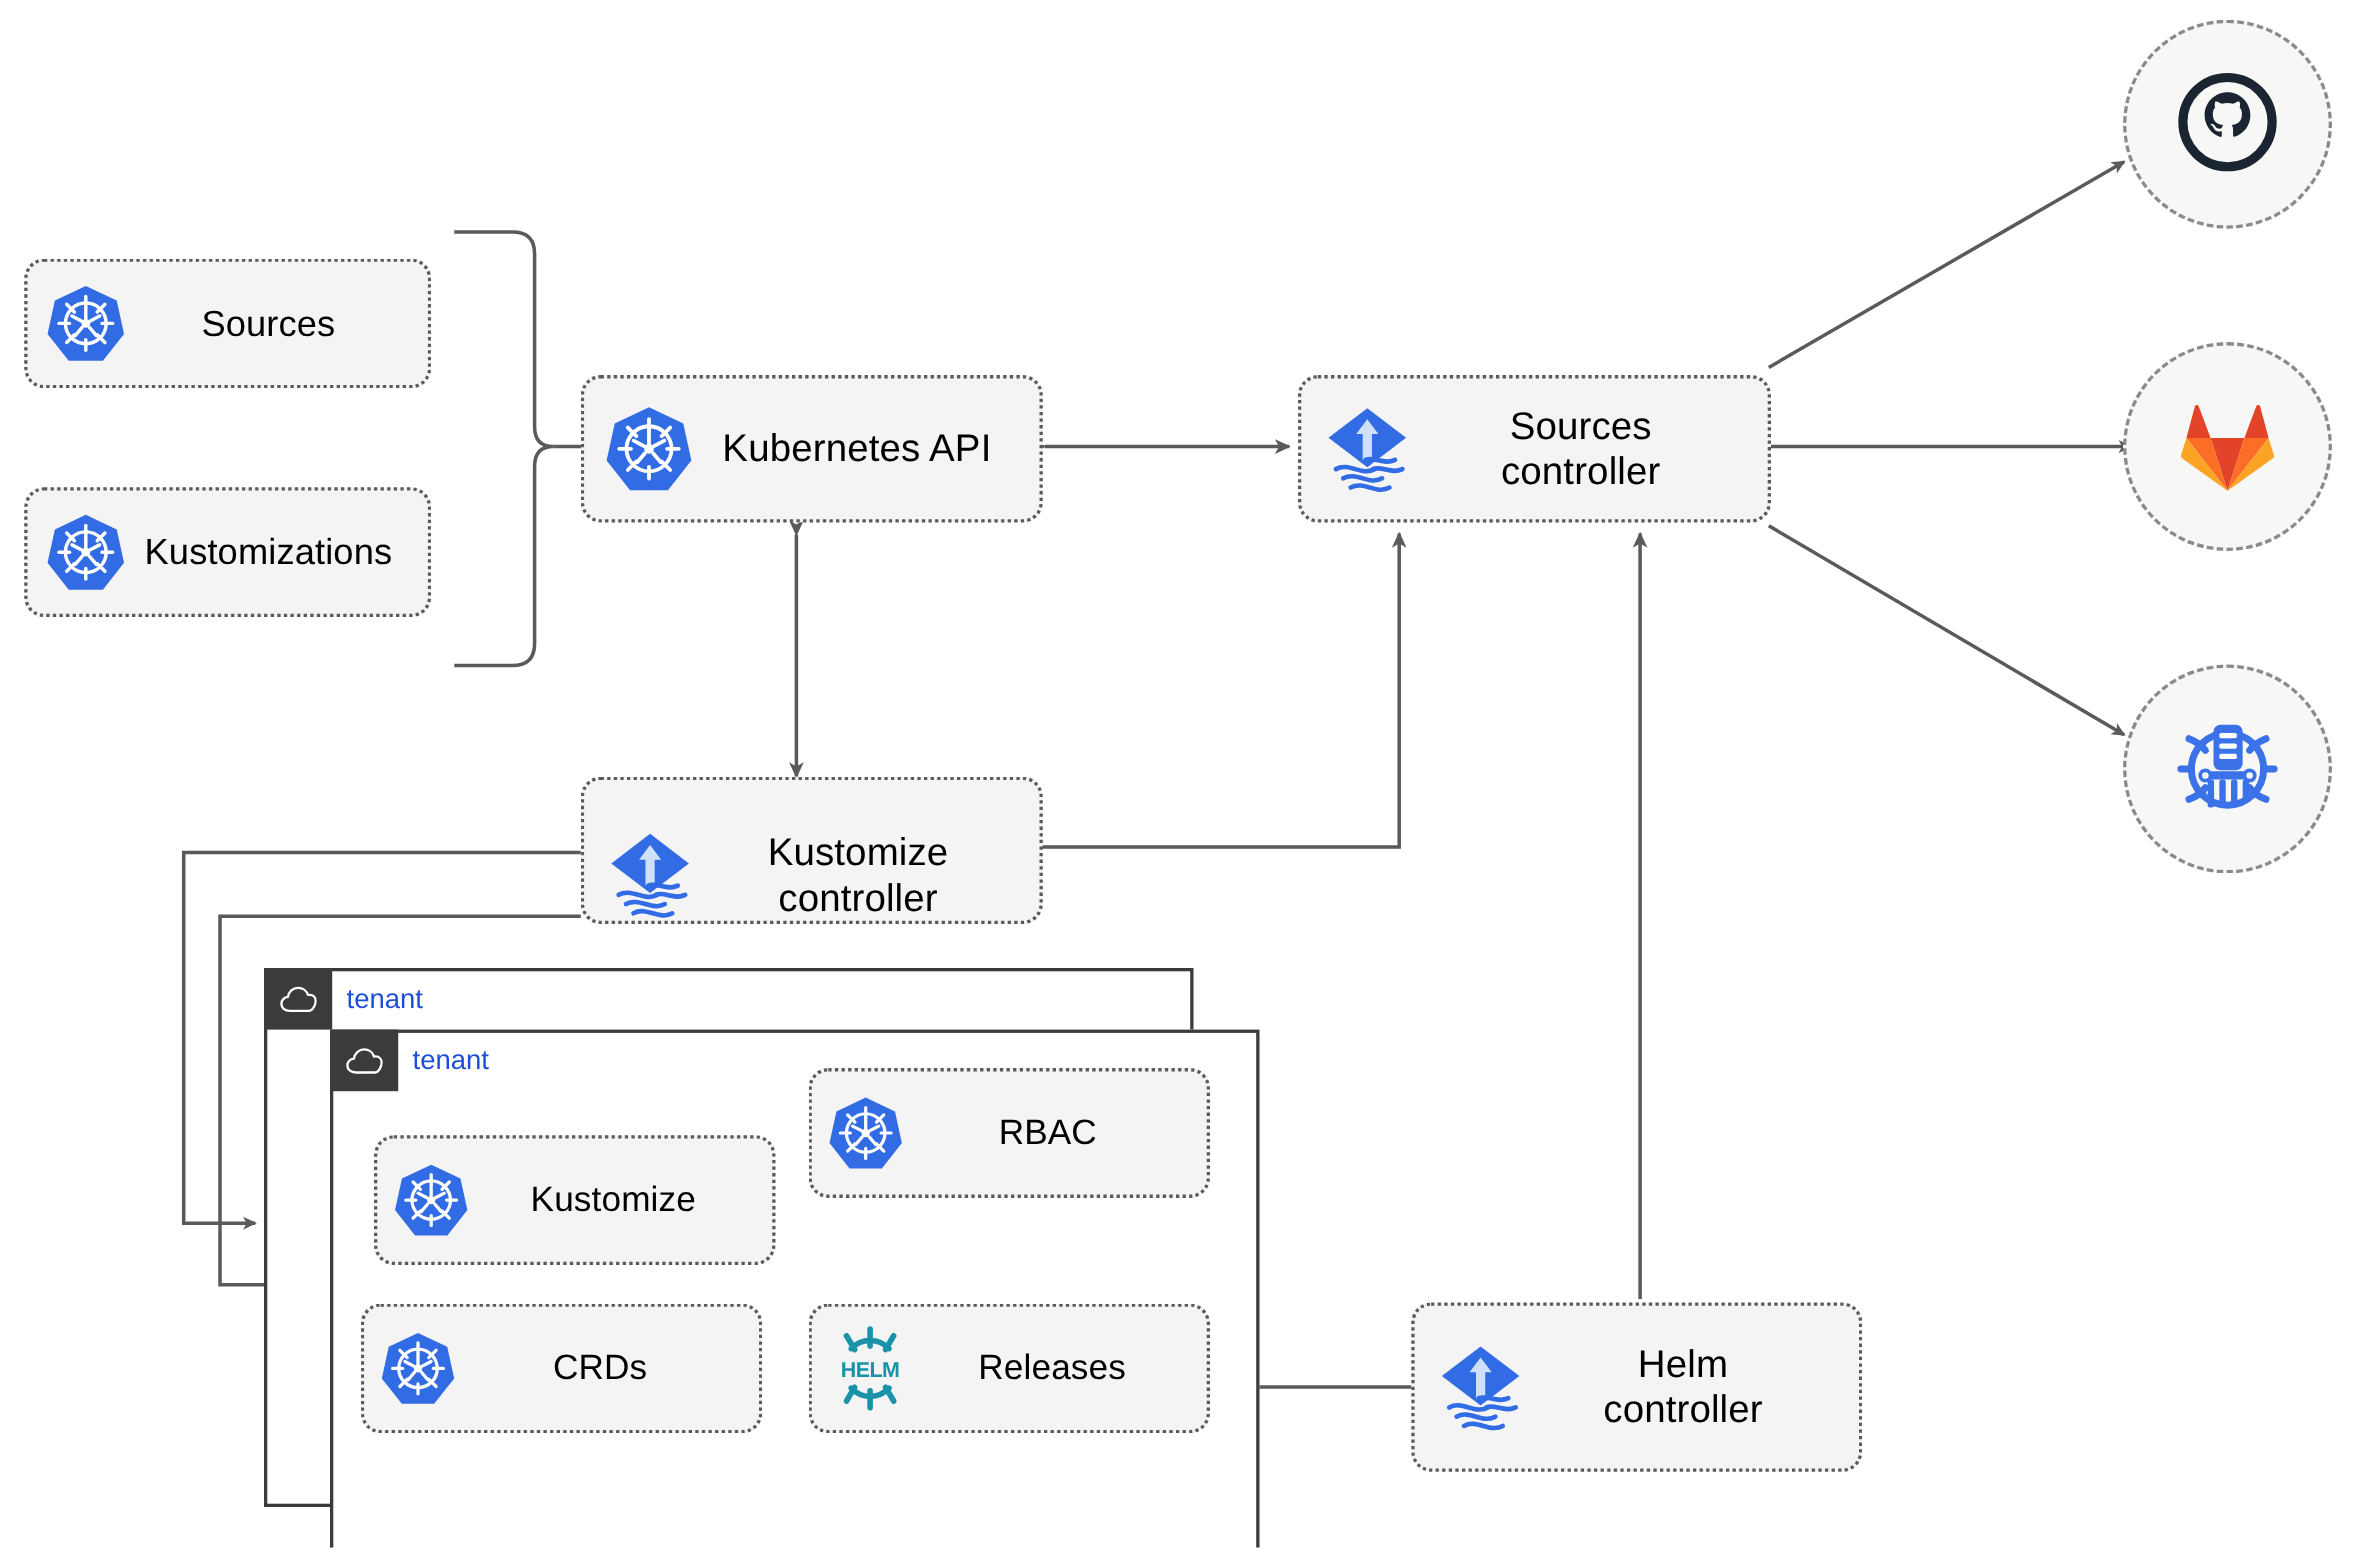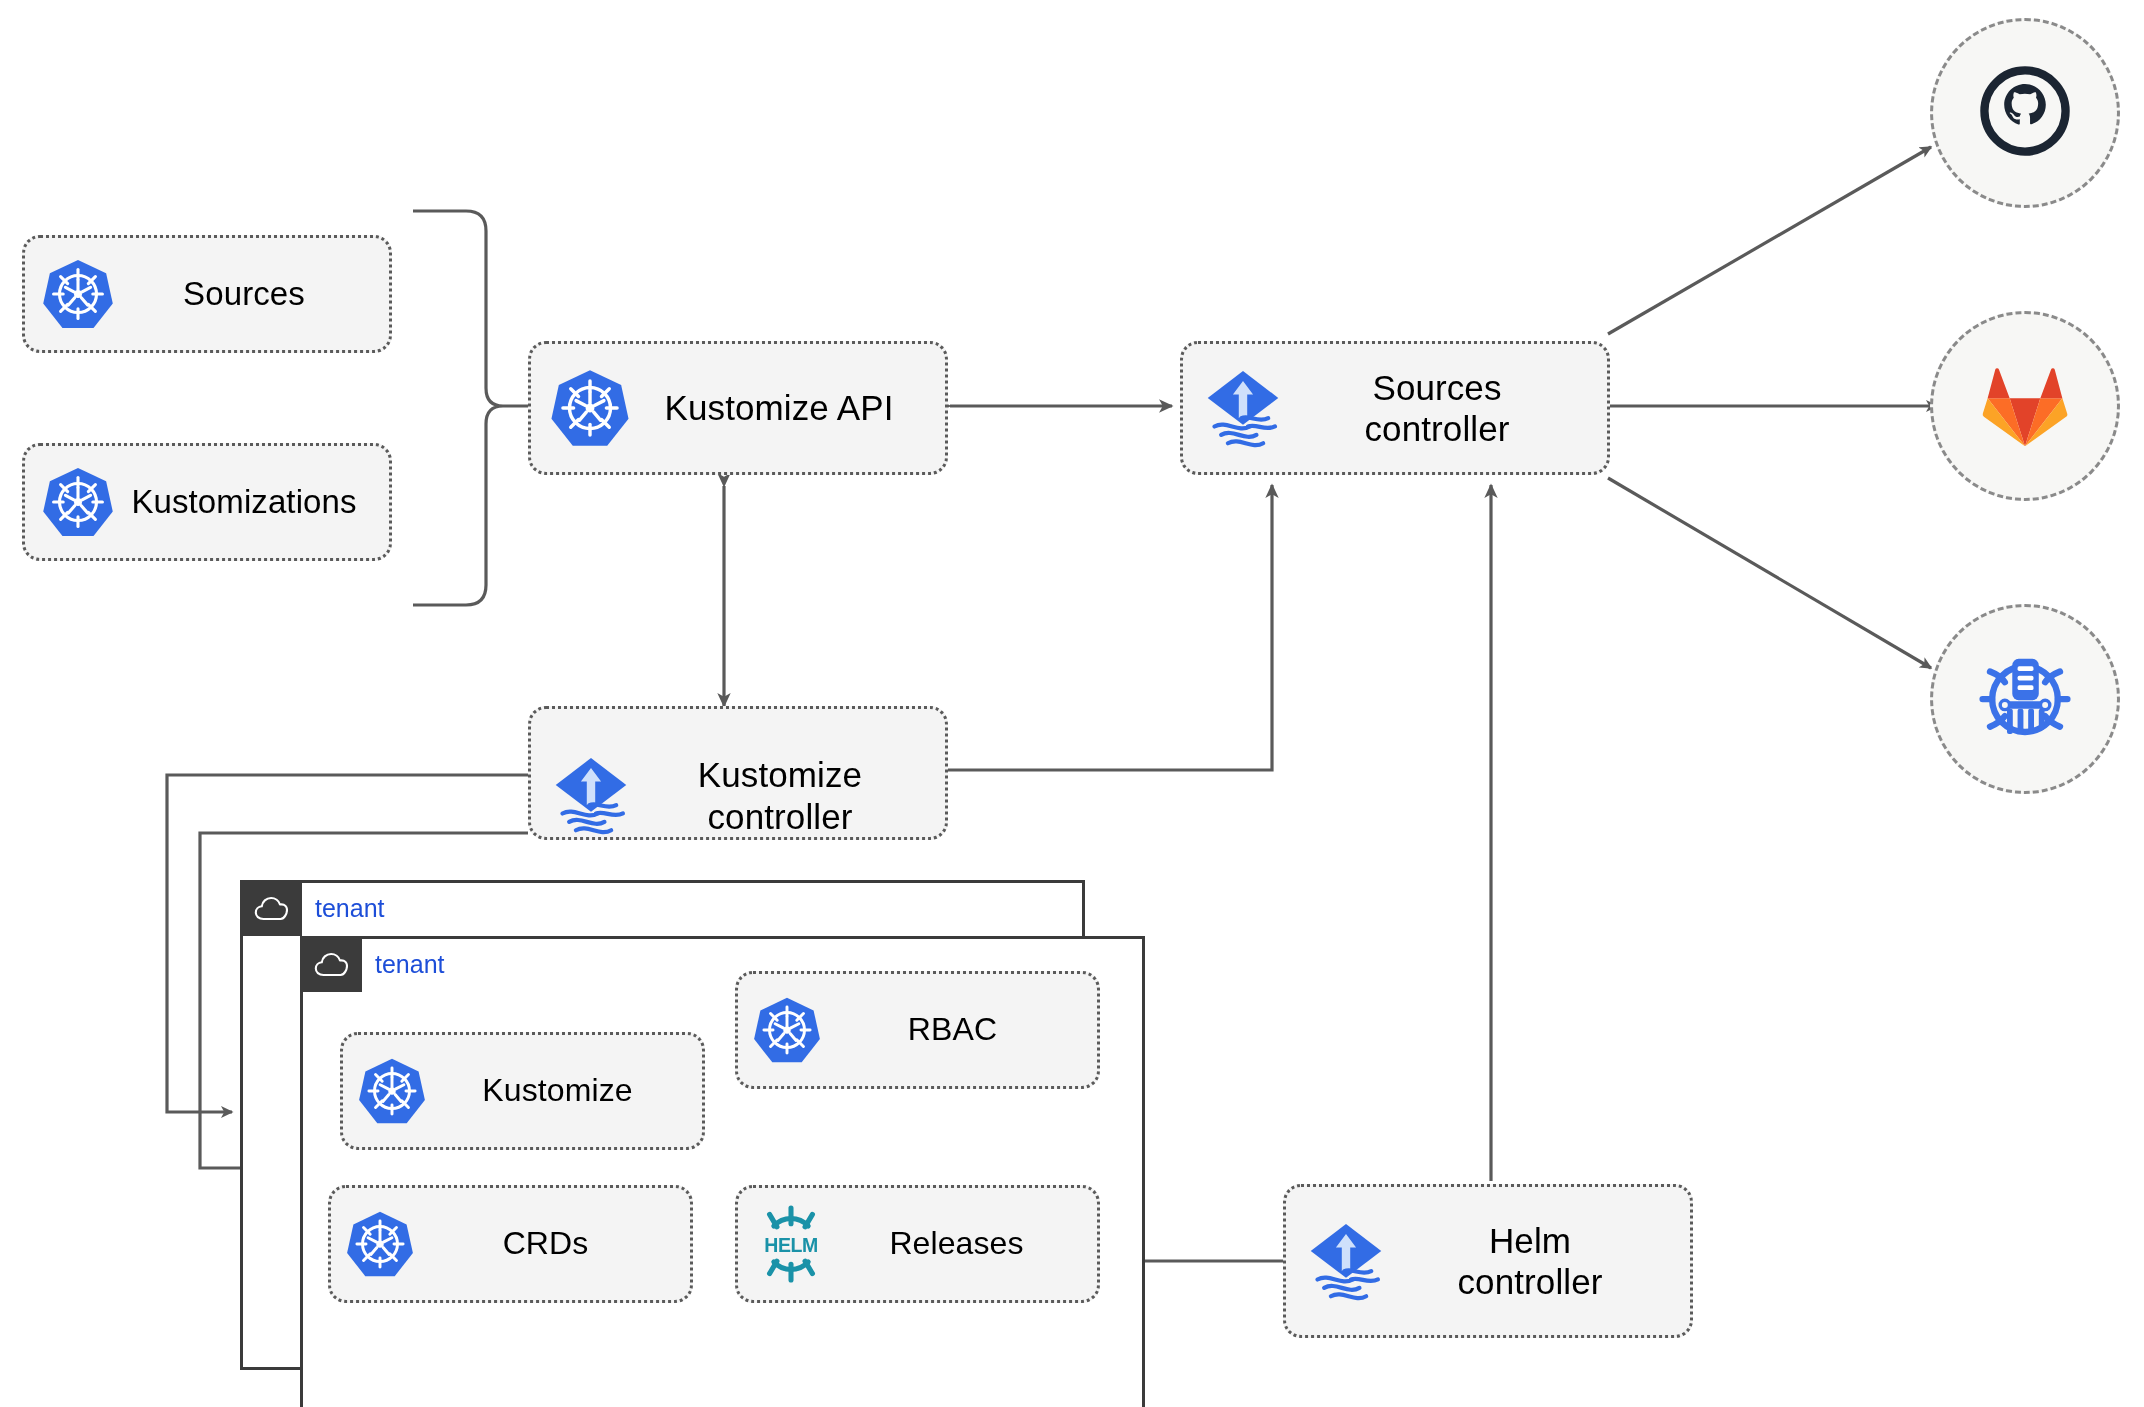--- a/index.html
+++ b/index.html
@@ -189,21 +189,21 @@
           <line x1="73.5" y1="26.5" x2="64" y2="36"></line>
             <line x1="36" y1="64" x2="26.5" y2="73.5"></line>
           <line x1="50" y1="44" x2="50" y2="31"></line>
             <line x1="55.5" y1="47" x2="67" y2="41"></line>
           <line x1="54.5" y1="55" x2="63" y2="65"></line>
             <line x1="45.5" y1="55" x2="37" y2="65"></line>
           <line x1="44.5" y1="47" x2="33" y2="41"></line>
         </g>
       </svg>
     </span>
-    <span class="lbl" style="font-size:35px;">Kustomize API</span>
+    <span class="lbl" style="font-size:35px;">Kubernetes API</span>
   </div>
 
   <div class="node" style="left:1180px;top:341px;width:430px;height:134px;padding:0 18px;">
     <span class="ico">
       <svg width="84" height="84" viewBox="0 0 100 100" aria-hidden="true">
         <path d="M50,6 L92,38 L50,70 L8,38 Z" fill="#326ce5"></path>
         <path d="M50,18 L62,34 L55,34 L55,62 L45,62 L45,34 L38,34 Z" fill="#cfe0fb"></path>
         <g stroke="#326ce5" stroke-width="5" stroke-linecap="round" fill="none">
           <path d="M16,72 C30,64 44,80 58,72"></path>
           <path d="M24,82 C38,74 52,90 66,82"></path>

